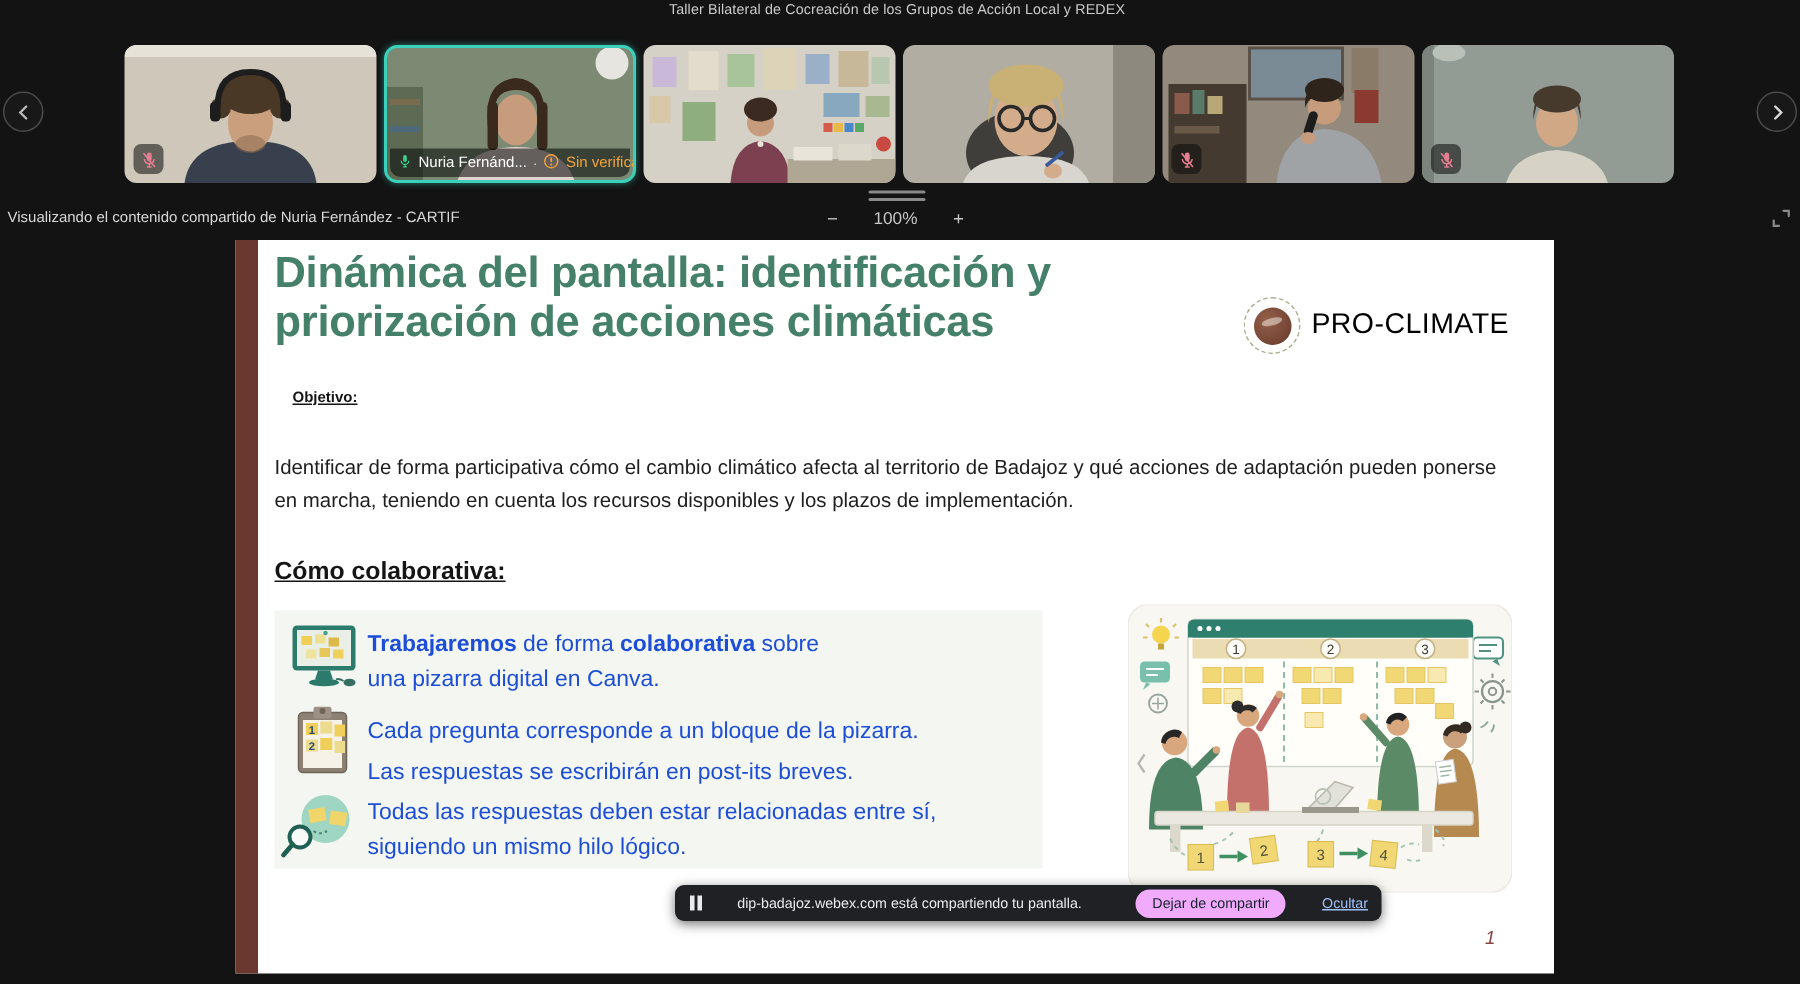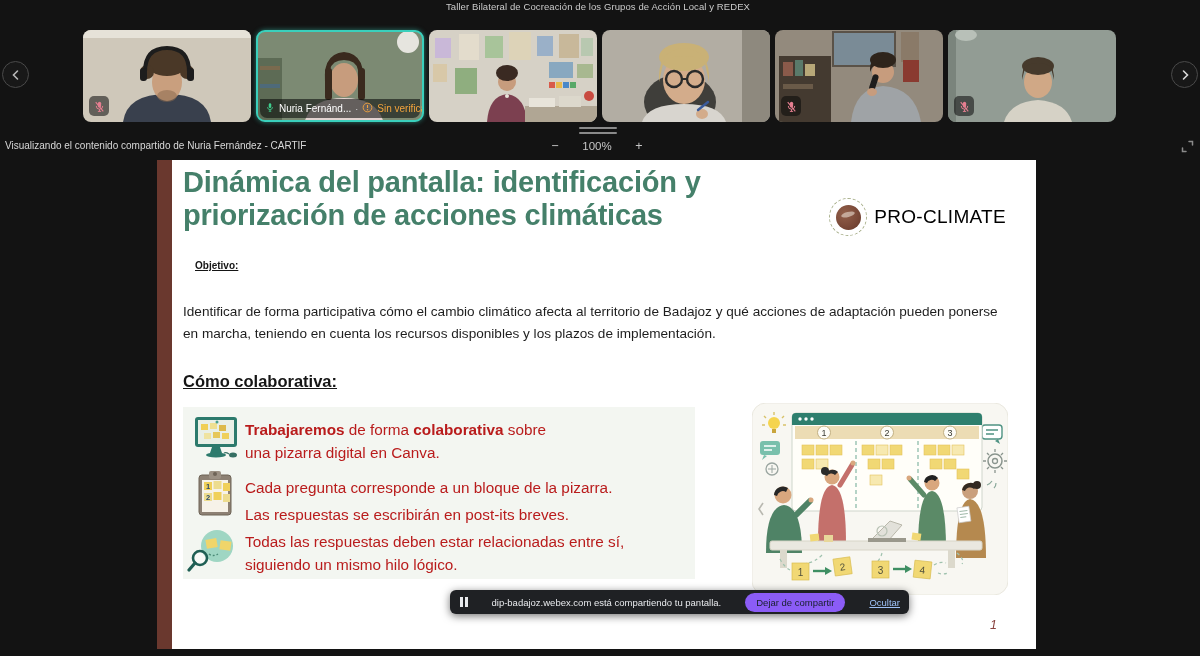--- a/index.html
+++ b/index.html
@@ -63,37 +63,37 @@
 
   .h-obj{position:absolute;left:11px;top:100px;font-size:10px;font-weight:bold;
          text-decoration:underline;color:#151515;margin-left:12px;}
   .obj-text{position:absolute;left:11px;top:141px;width:832px;font-size:13.6px;
             color:#1e1e1e;line-height:1.6;}
   .h-how{position:absolute;left:11px;top:212px;font-size:16.5px;font-weight:bold;
          text-decoration:underline;color:#151515;}
 
   .work-box{position:absolute;left:11px;top:247px;width:512px;height:172px;background:#f3f6f1;}
   .wb-icon{position:absolute;}
-  .wb-text{position:absolute;left:62px;font-size:15.3px;color:#b91c1c;line-height:1.5;}
+  .wb-text{position:absolute;left:62px;font-size:15.3px;color:#1d4ed8;line-height:1.5;}
   .wb-text b{font-weight:bold;}
 
   .illus{position:absolute;left:580px;top:243px;width:256px;height:192px;}
 
   .page-num{position:absolute;left:818px;top:458px;font-size:12.5px;font-style:italic;
             color:#8a4440;}
 
   
   .share-bar{position:absolute;left:450px;top:590px;height:24px;background:#1f2124;
              border-radius:6px;display:flex;align-items:center;gap:24px;padding:0 9px 0 10px;
              box-shadow:0 2px 8px rgba(0,0,0,.55);z-index:5;}
   .pause-ic{display:flex;gap:2.5px;}
   .pause-ic i{display:block;width:2.5px;height:10px;background:#e8eaed;}
   .share-msg{font-size:9.5px;color:#e8eaed;white-space:nowrap;}
-  .stop-btn{background:#8b5cf6;color:#17202b;border:none;border-radius:13px;padding:4px 11px;
-            font-size:9.5px;font-family:inherit;cursor:pointer;white-space:nowrap;}
+  .stop-btn{background:#f0abfc;color:#17202b;border:none;border-radius:13px;padding:4px 11px;
+            font-size:9.5px;font-family:inherit;cursor:pointer;white-space:nowrap;margin-left:12px;}
   .hide-link{font-size:9.5px;color:#9ec1f7;text-decoration:underline;cursor:pointer;white-space:nowrap;}
 </style>
 </head>
 <body>
 
 <div class="top-title">Taller Bilateral de Cocreación de los Grupos de Acción Local y REDEX</div>
 
 <div class="nav-arrow nav-left">
   <span>
     <svg width="12" height="12" viewBox="0 0 12 12">

